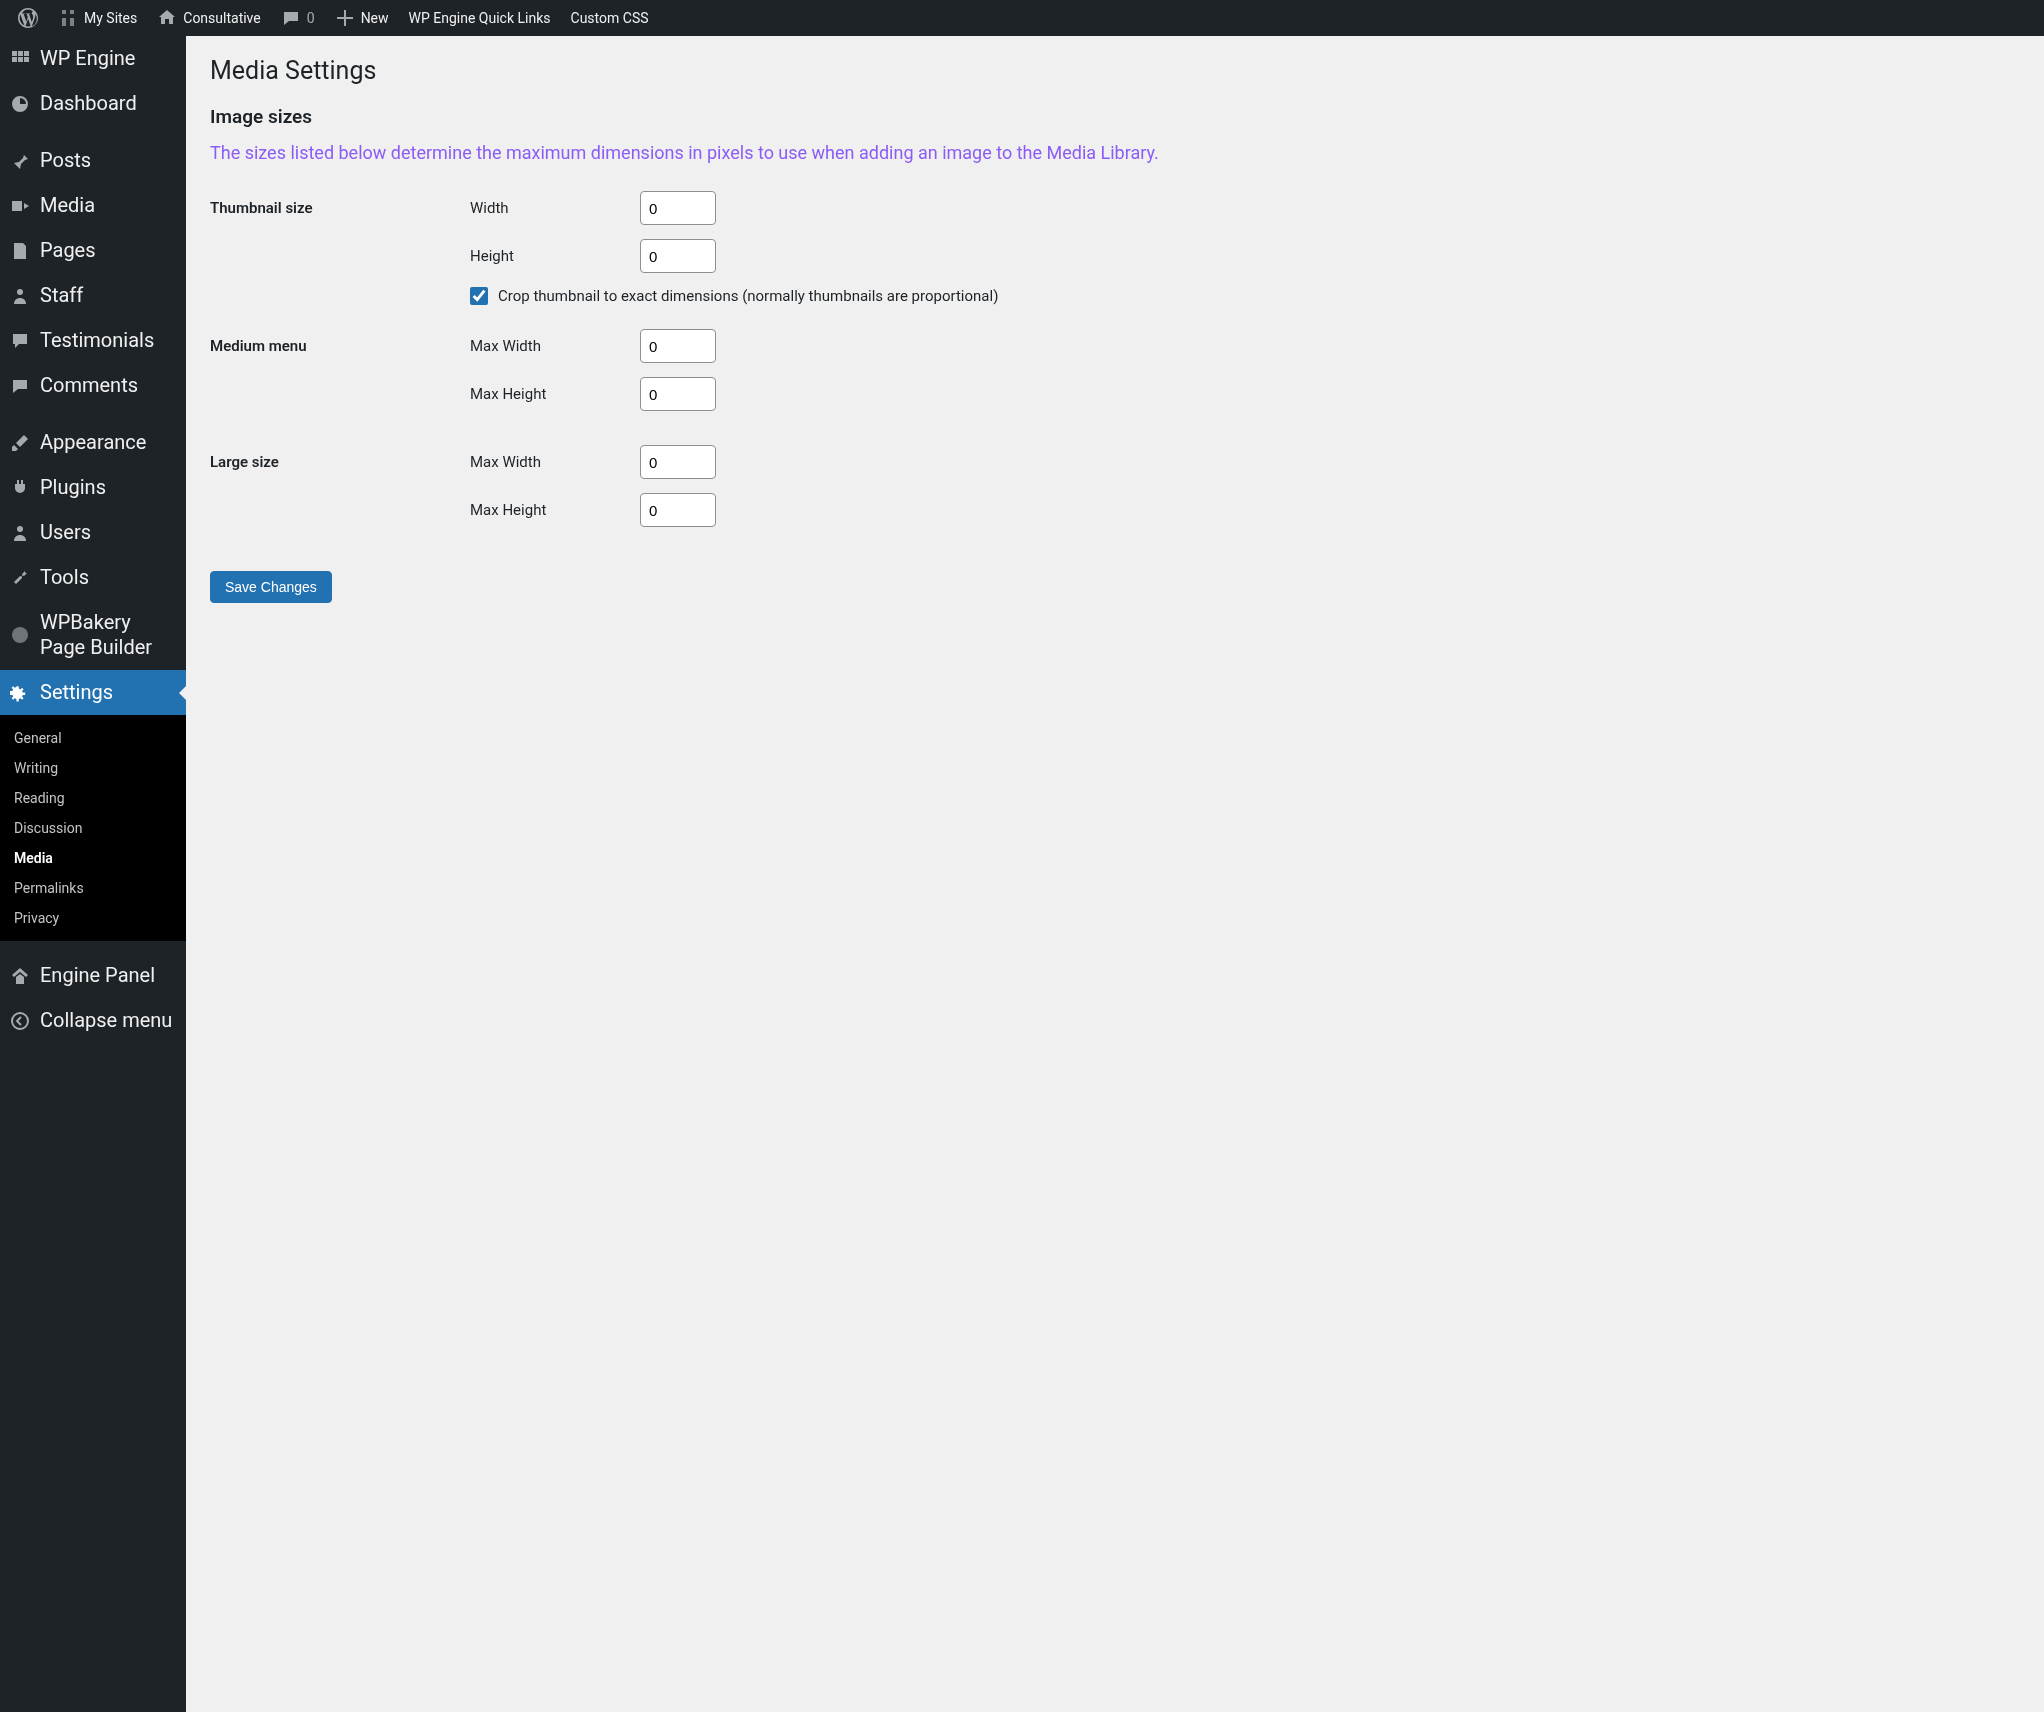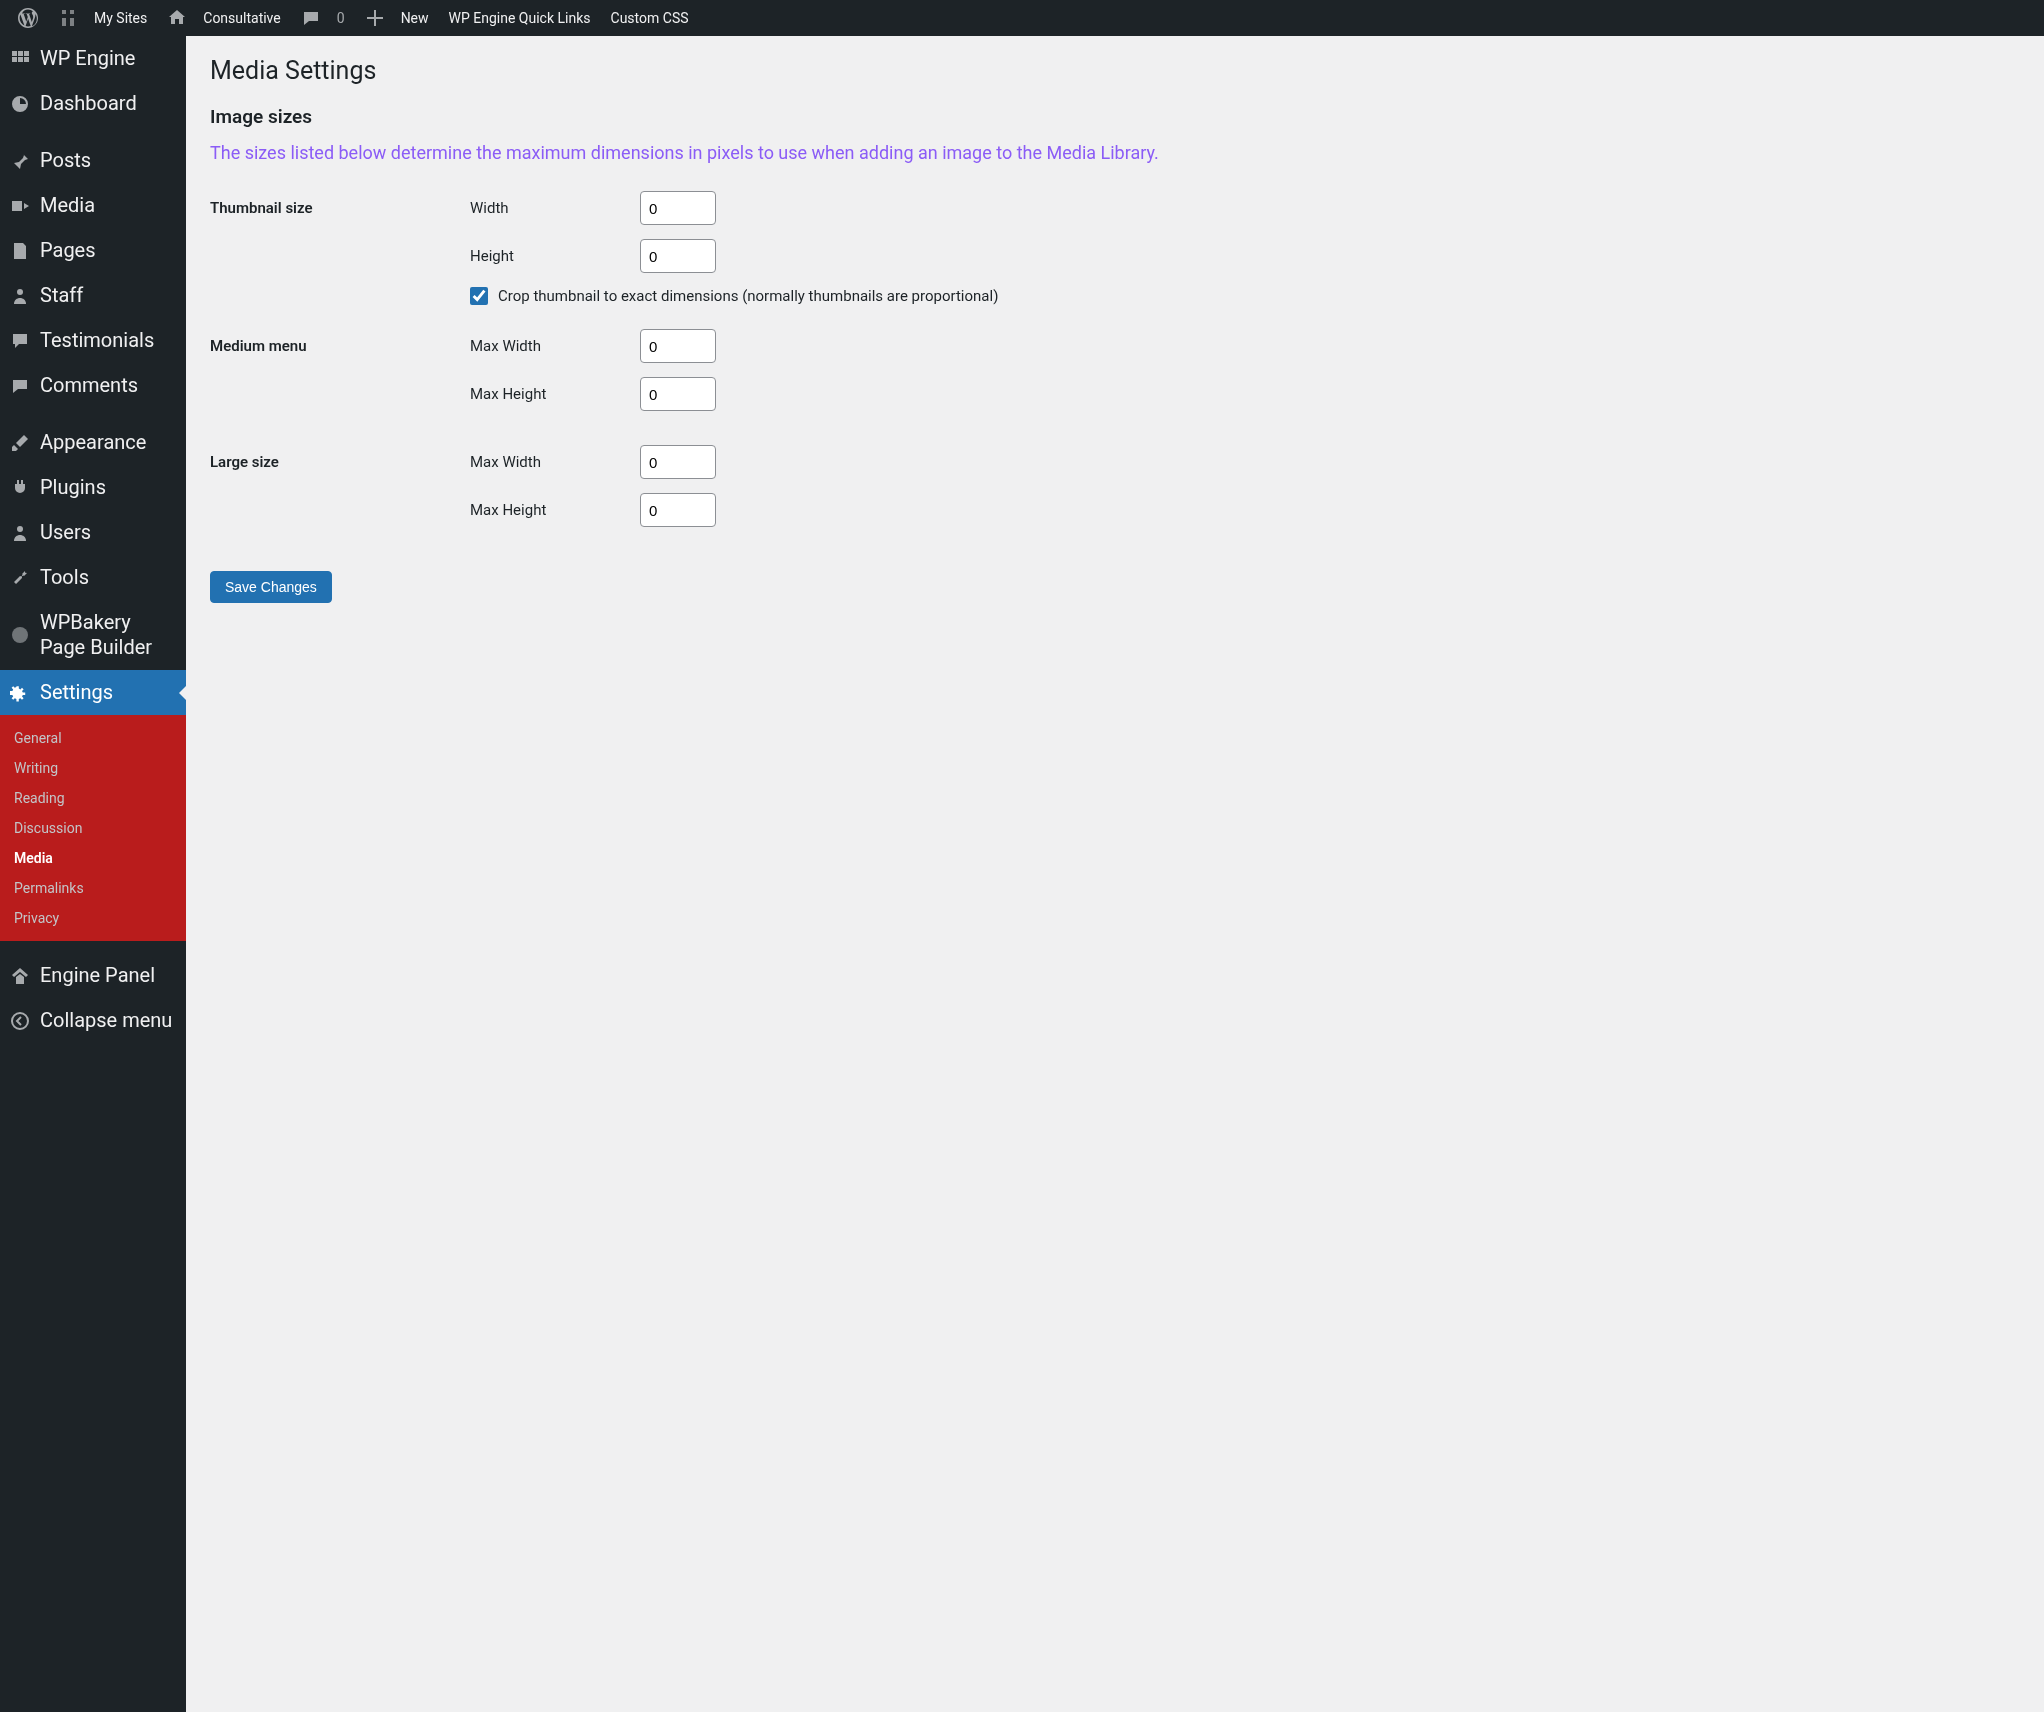--- a/index.html
+++ b/index.html
@@ -23,21 +23,21 @@
   font-size: 14px;
   z-index: 100;
 }
 .admin-bar .ab-item {
   display: flex;
   align-items: center;
   padding: 0 10px;
   height: 36px;
   color: #f0f0f1;
   cursor: pointer;
-  gap: 16px;
+  gap: 6px;
 }
 .admin-bar .ab-item .icon { display: inline-flex; width: 20px; height: 20px; align-items: center; justify-content: center; color: #a7aaad; }
 .admin-bar .ab-item.dim { color: #a7aaad; }
 
 
 .sidebar {
   position: fixed;
   top: 36px; bottom: 0; left: 0;
   width: 186px;
   background: #1d2327;
@@ -64,21 +64,21 @@
 .menu-item.current::after {
   content: "";
   position: absolute;
   right: -1px;
   top: 50%;
   transform: translateY(-50%);
   border: 8px solid transparent;
   border-right-color: #f0f0f1;
 }
 .submenu {
-  background: #b91c1c;
+  background: #000000;
   padding: 8px 0;
 }
 .submenu .sub-item {
   padding: 7px 12px 7px 14px;
   color: #c3c4c7;
   cursor: pointer;
   font-size: 14px;
 }
 .submenu .sub-item.current { color: #fff; font-weight: 600; }
 

